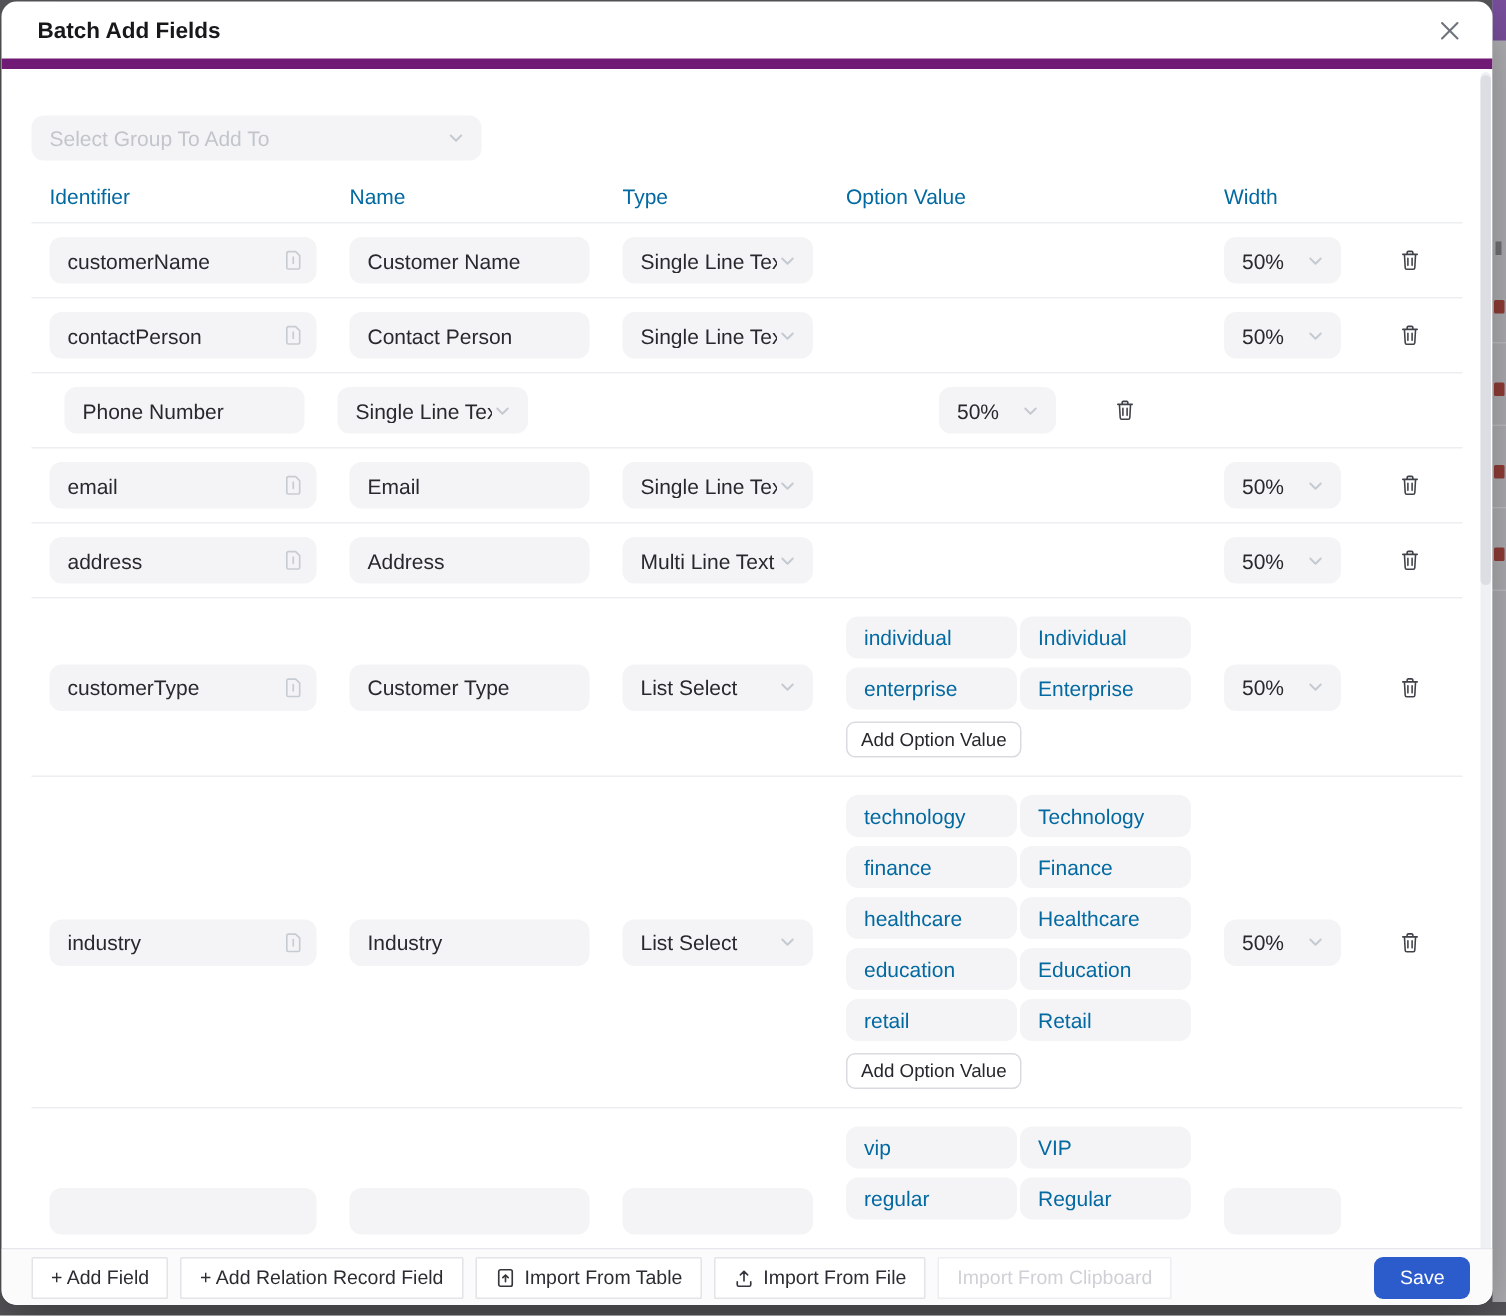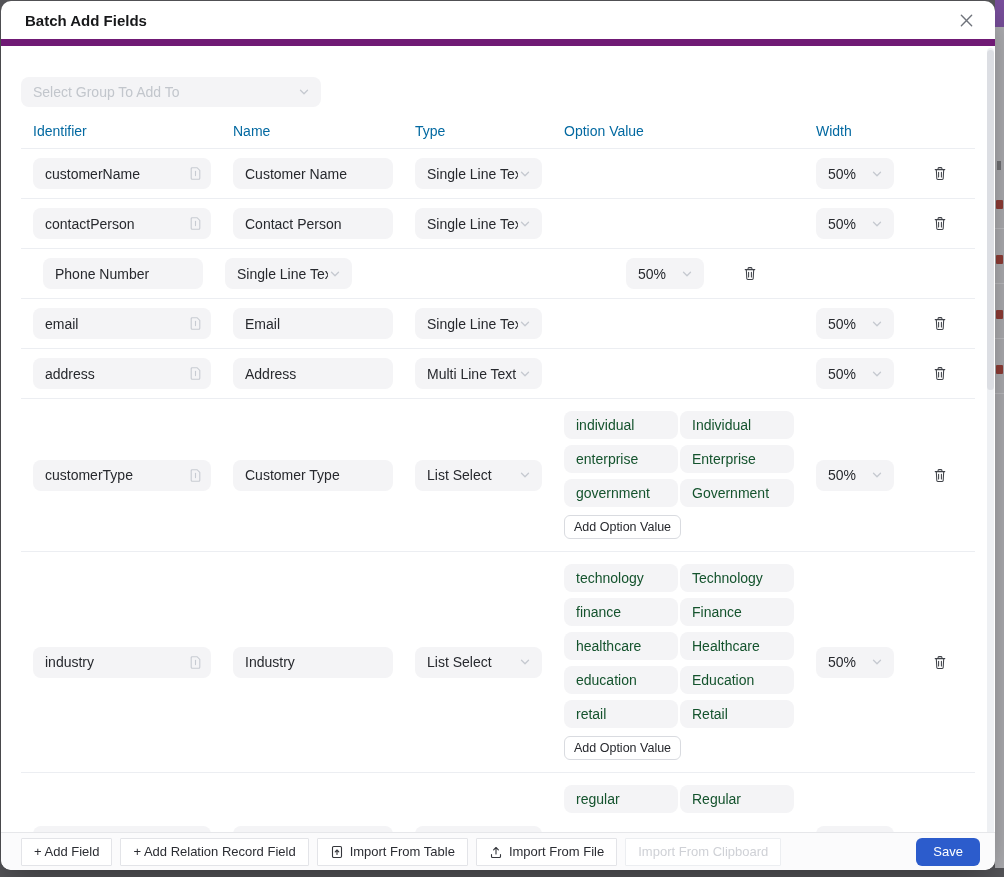--- a/index.html
+++ b/index.html
@@ -75,21 +75,21 @@
     display:flex; align-items:center; padding:0 10px 0 12px;
     font-size:14px; color:#27292e; cursor:pointer; white-space:nowrap;
   }
   .sel .sel-val { flex:1; overflow:hidden; }
   .opt-col { display:flex; flex-direction:column; gap:6px; align-self:flex-start; }
   .row:not(.multi) .opt-col { align-self:center; }
   .opt-row { display:flex; gap:2px; }
   .opt-inp {
     width:114px; height:28px; background:#f4f4f6; border-radius:8px;
     display:flex; align-items:center; padding:0 12px;
-    font-size:14px; color:#14532d; cursor:text; white-space:nowrap; overflow:hidden;
+    font-size:14px; color:#0369a1; cursor:text; white-space:nowrap; overflow:hidden;
   }
   .add-opt {
     margin-top:2px; height:24px; align-self:flex-start;
     background:#fff; border:1px solid #d9dbe0; border-radius:6px;
     font-size:12.5px; color:#26282d; padding:0 9px; cursor:pointer;
     font-family:"Liberation Sans", sans-serif;
   }
   .row.clipped { min-height:138px; }
   .del-btn { background:transparent; border:none; cursor:pointer; display:flex; align-items:center; justify-content:center; width:16px; height:16px; }
 
@@ -376,28 +376,20 @@
               </div>
             </div>
             <div class="opt-row">
               <div class="opt-inp">
                 <span>enterprise</span>
               </div>
               <div class="opt-inp">
                 <span>Enterprise</span>
               </div>
             </div>
-            <div class="opt-row">
-              <div class="opt-inp">
-                <span>government</span>
-              </div>
-              <div class="opt-inp">
-                <span>Government</span>
-              </div>
-            </div>
             <button class="add-opt">Add Option Value</button>
           </div>
           <div class="sel c-wid">
             <span class="sel-val">50%</span>
             <span style="display: flex;">
               <svg width="14" height="14" viewBox="0 0 14 14">
                 <path d="M3.5 5.3 L7 8.8 L10.5 5.3" fill="none" stroke="#c5c9d0" stroke-width="1.3" stroke-linecap="round" stroke-linejoin="round"></path>
               </svg>
             </span>
           </div>
@@ -491,20 +483,28 @@
         </div>
         <div class="row multi clipped">
           <div class="inp c-id">
             <span></span>
           </div>
           <div class="inp c-name">
             <span></span>
           </div>
           <div class="sel c-type"></div>
           <div class="opt-col c-opt">
+            <div class="opt-row">
+              <div class="opt-inp">
+                <span>vip</span>
+              </div>
+              <div class="opt-inp">
+                <span>VIP</span>
+              </div>
+            </div>
             <div class="opt-row">
               <div class="opt-inp">
                 <span>regular</span>
               </div>
               <div class="opt-inp">
                 <span>Regular</span>
               </div>
             </div>
           </div>
           <div class="sel c-wid"></div>

